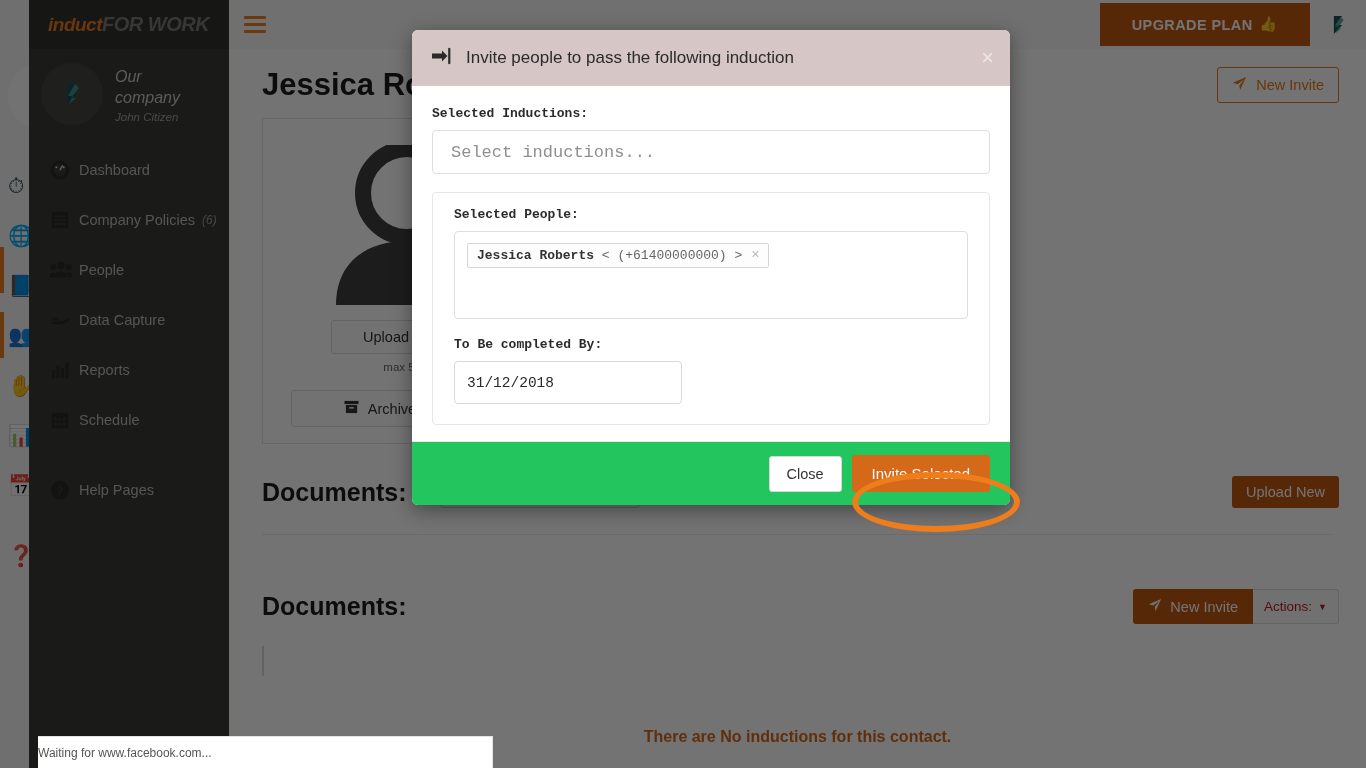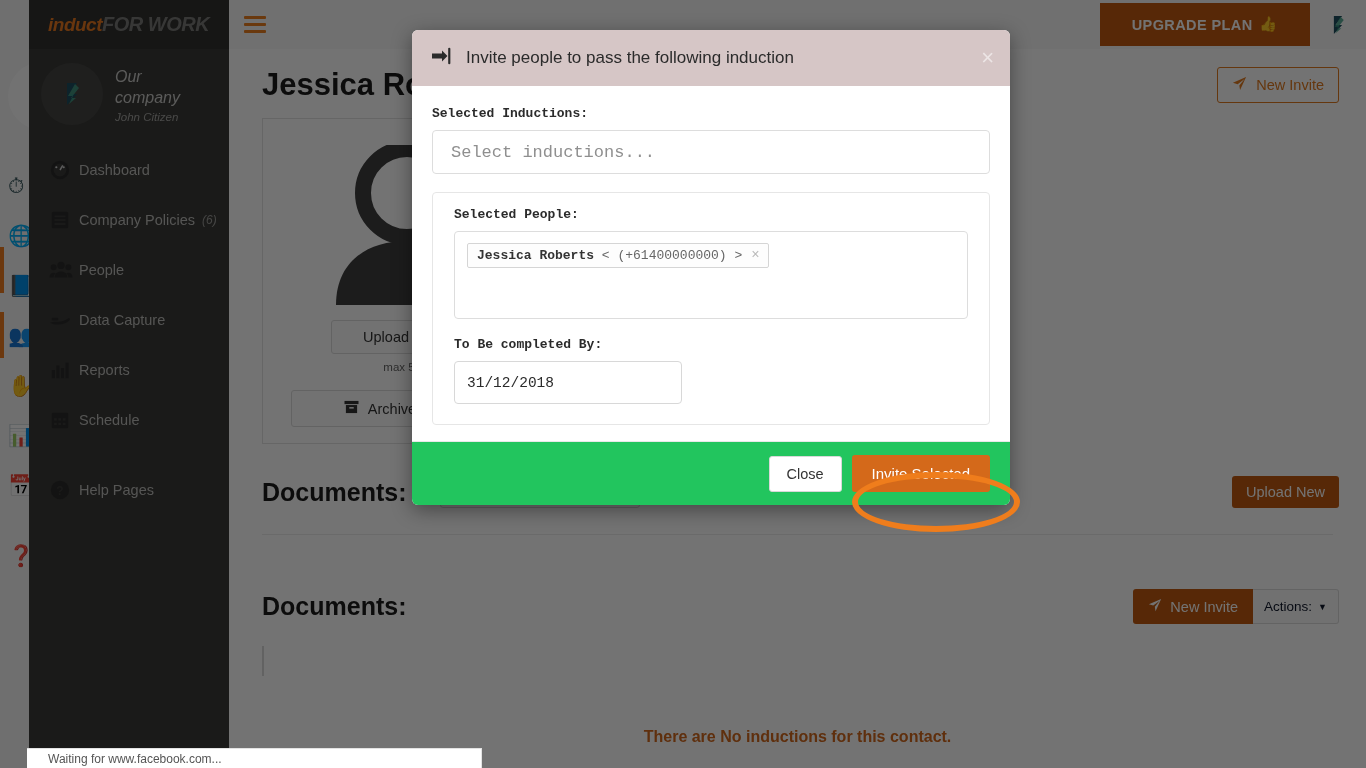--- a/index.html
+++ b/index.html
@@ -284,21 +284,21 @@
   }
   .btn-group { margin-left: auto; margin-right: 27px; display: flex; }
   .btn-inv {
     background: #c05a10; color: #fff; font-size: 14.5px;
     border-radius: 3px 0 0 3px;
     padding: 9px 15px;
     display: flex; align-items: center; gap: 8px;
     cursor: pointer;
   }
   .btn-actions {
-    background: #fbfbfb; color: #0f172a; font-size: 13.5px;
+    background: #fbfbfb; color: #b91c1c; font-size: 13.5px;
     border: 1px solid #dcdcdc; border-left: none;
     border-radius: 0 3px 3px 0;
     padding: 9px 11px;
     display: flex; align-items: center; gap: 6px;
     cursor: pointer;
   }
   .empty-note {
     text-align: center;
     color: #d2691e;
     font-size: 16px;
@@ -442,29 +442,29 @@
     left: 852px; top: 472px;
     width: 168px; height: 60px;
     border: 6px solid #ef7d1c;
     border-radius: 50%;
     pointer-events: none;
   }
 
   
   .statusbar {
     position: absolute;
-    left: 27px; bottom: 0;
-    height: 20px;
+    left: 38px; bottom: 0;
+    height: 32px;
     min-width: 455px;
     background: #ffffff;
     border-top: 1px solid #e3e3e3;
     border-right: 1px solid #e3e3e3;
     display: flex;
     align-items: center;
-    padding-left: 21px;
+    padding-left: 0;
     font-size: 12px;
     color: #555;
   }
 </style>
 </head>
 <body>
 
 <div id="app">
 
   <div class="page-root">

